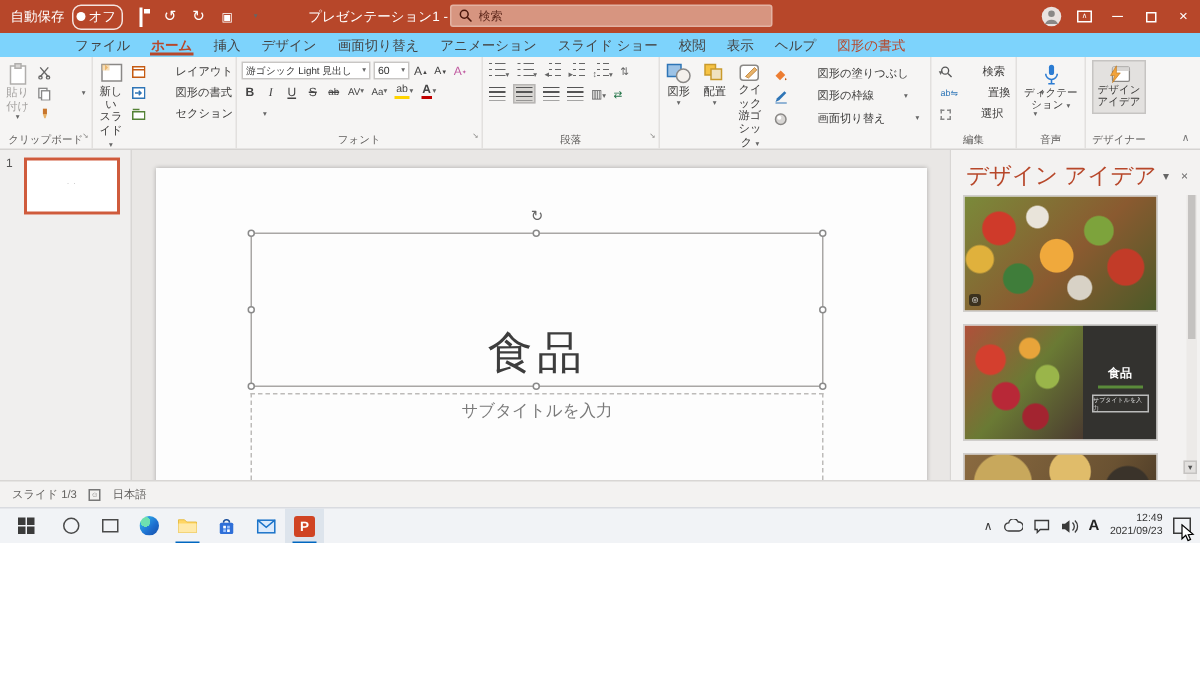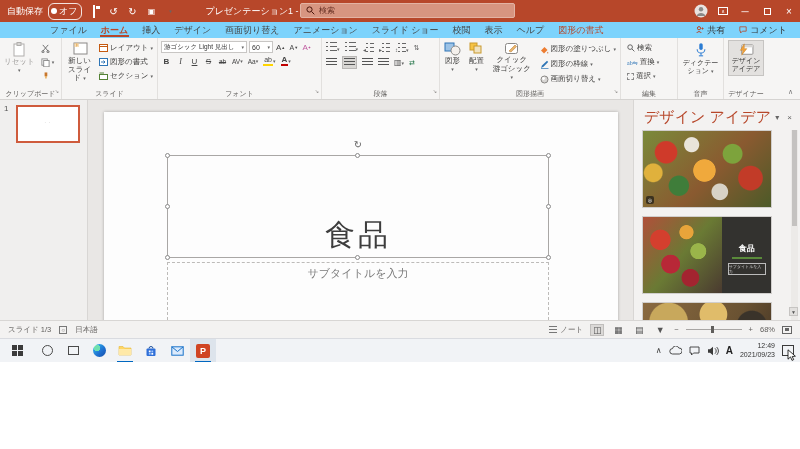--- a/index.html
+++ b/index.html
@@ -33,21 +33,21 @@
 .tr-btn { display:flex; align-items:center; gap:3px; padding:1px 5px; color:#333; }
 
 
 .ribbon { position:absolute; top:38px; left:0; right:0; height:62px; background:#f6f5f4; border-bottom:1px solid #d5d3d1; display:flex; font-size:7.5px; color:#3b3a39; }
 .grp { position:relative; border-right:1px solid #e2e0de; display:flex; flex-direction:column; padding:2px 1px 0 1px; }
 .grp-body { flex:1; display:flex; align-items:flex-start; }
 .grp-label { height:11px; text-align:center; font-size:7px; color:#605e5c; line-height:11px; position:relative; }
 .launcher { position:absolute; right:1px; bottom:2px; font-size:5px; color:#8a8886; }
 .bigbtn { display:flex; flex-direction:column; align-items:center; justify-content:flex-start; padding:2px 3px; gap:1px; text-align:center; line-height:1.15; }
 .smallcol { display:flex; flex-direction:column; justify-content:flex-start; gap:2px; padding:2px 1px; }
-.smallbtn { display:flex; align-items:center; gap:2px; height:12px; padding:0 2px; white-space:nowrap;font-family:Liberation Serif, serif; }
+.smallbtn { display:flex; align-items:center; gap:20px; height:12px; padding:0 2px; white-space:nowrap; }
 .dd { font-size:5px; color:#666; }
 .grayed { color:#a19f9d; }
 .iconbox { display:inline-flex; align-items:center; justify-content:center; }
 .fld { background:#fff; border:1px solid #c8c6c4; height:12px; display:flex; align-items:center; padding:0 2px; gap:2px; font-size:7px; color:#333; }
 .fbtn { display:inline-flex; align-items:center; justify-content:center; min-width:11px; height:12px; font-size:8px; color:#444; padding:0 1px; }
 .ic-lines { display:inline-block; width:11px; height:9px;
   background:repeating-linear-gradient(to bottom,#666 0 1px,transparent 1px 4px) 4px 0/7px 9px no-repeat,
              repeating-linear-gradient(to bottom,#666 0 1px,transparent 1px 4px) 0 0/2px 9px no-repeat; }
 .al-sel { background:#d8d6d3; border:1px solid #b8b6b4; }
 .fontcolor-a { font-weight:bold; font-size:8px; line-height:8px; border-bottom:2px solid #c00000; padding:0 1px; }
@@ -206,48 +206,32 @@
     <div class="rtab selected">ホーム</div>
     <div class="rtab">挿入</div>
     <div class="rtab">デザイン</div>
     <div class="rtab">画面切り替え</div>
     <div class="rtab">アニメーション</div>
     <div class="rtab">スライド ショー</div>
     <div class="rtab">校閲</div>
     <div class="rtab">表示</div>
     <div class="rtab">ヘルプ</div>
     <div class="rtab contextual">図形の書式</div>
-    <div class="tabrow-right">
-      <span class="tr-btn">
-        <svg width="8" height="8" viewBox="0 0 8 8">
-            <circle cx="3" cy="2.2" r="1.6" fill="none" stroke="#b7472a"></circle>
-            <path d="M.7 7a2.6 2.6 0 0 1 4.6 0" fill="none" stroke="#b7472a"></path>
-            <path d="M5.5 2.5h2M6.5 1.5v2" stroke="#b7472a"></path>
-          </svg>
-        <span>共有</span>
-      </span>
-      <span class="tr-btn">
-        <svg width="8" height="8" viewBox="0 0 8 8">
-            <path d="M.8.8h6.4v4.4H3.4L1.6 7V5.2H.8z" fill="none" stroke="#b7472a" stroke-width=".8"></path>
-          </svg>
-        <span>コメント</span>
-      </span>
-    </div>
   </div>
 
   <div class="ribbon">
 
     <div class="grp" style="width:62px;">
       <div class="grp-body">
         <div class="bigbtn grayed">
           <svg width="14" height="15" viewBox="0 0 14 15">
               <rect x="2" y="2" width="10" height="12" fill="#fff" stroke="#b0aeac"></rect>
               <rect x="5" y="0.5" width="4" height="3" fill="#d8d6d4" stroke="#b0aeac"></rect>
             </svg>
-          <span>リセット</span>
+          <span>貼り付け</span>
           <span class="dd">▾</span>
         </div>
         <div class="smallcol">
           <span class="smallbtn">
             <svg width="9" height="9" viewBox="0 0 10 10">
                 <path d="M2 1l6 7M8 1L2 8" stroke="#666" fill="none"></path>
                 <circle cx="2.2" cy="8.6" r="1.2" fill="none" stroke="#666"></circle>
                 <circle cx="7.8" cy="8.6" r="1.2" fill="none" stroke="#666"></circle>
               </svg>
           </span>
@@ -546,37 +530,20 @@
     <div class="dp-scroll">
         <div class="dp-scroll-thumb"></div>
       </div>
     <div class="dp-down">▼</div>
   </div>
 
   <div class="statusbar">
     <span>スライド 1/3</span>
     <span class="a11y-icon">☺</span>
     <span>日本語</span>
-    <div class="sb-right">
-      <span style="display:flex; align-items:center; gap:3px;">
-        <span class="ic-lines" style="width:8px; height:7px; background:repeating-linear-gradient(to bottom,#777 0 1px,transparent 1px 3px);"></span>
-        <span>ノート</span>
-      </span>
-      <span class="viewic sel">◫</span>
-      <span class="viewic">▦</span>
-      <span class="viewic">▤</span>
-      <span class="viewic">▼</span>
-      <span>−</span>
-      <span class="zoom-track">
-          <span class="zoom-thumb"></span>
-        </span>
-      <span>+</span>
-      <span>68%</span>
-      <span class="fit-icon"></span>
-    </div>
   </div>
 
   <div class="taskbar">
     <span class="start">
       <span class="winlogo">
           <span></span>
           <span></span>
           <span></span>
           <span></span>
         </span>

